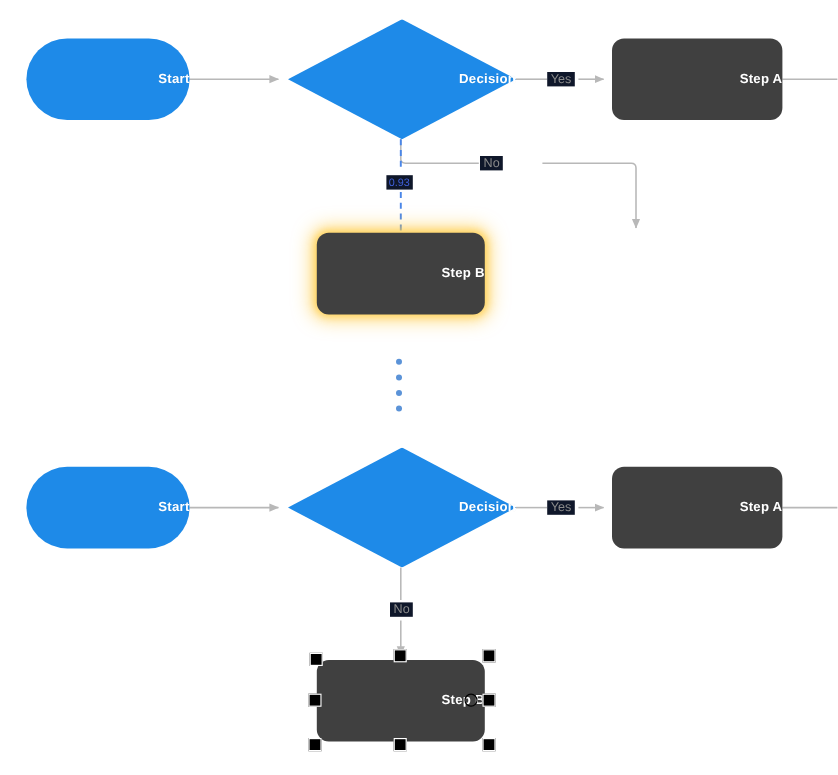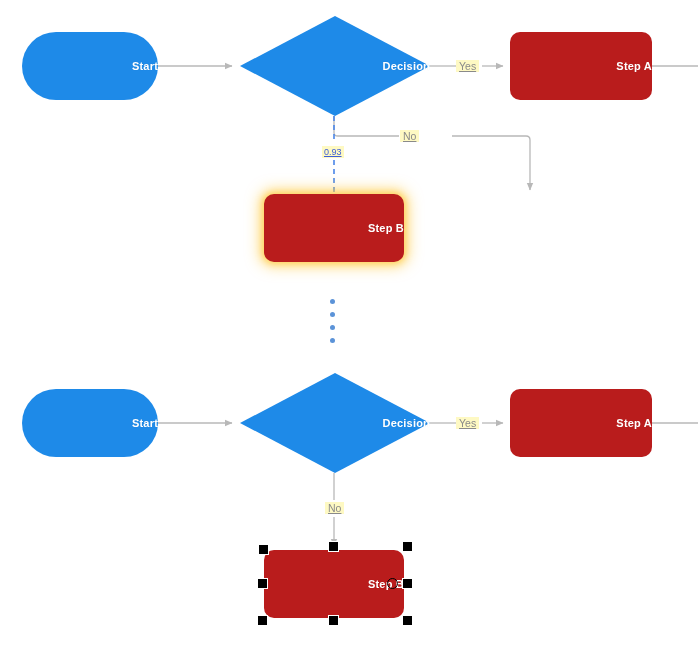--- a/index.html
+++ b/index.html
@@ -45,21 +45,21 @@
     font-weight: bold;
     letter-spacing: .2px;
     text-shadow: 0 0 1px rgba(0,0,0,.10);
     user-select: none;
   }
   .node-terminator {
     background: #1e8ae8;
     border-radius: 34px;
   }
   .node-process {
-    background: #b91c1c;
+    background: #404040;
     border-radius: 10px;
   }
   .node-decision {
     background: transparent;
   }
   .node-decision .diamond-shape {
     position: absolute;
     left: 0; top: 0;
     width: 100%;
     height: 100%;
@@ -71,26 +71,25 @@
     z-index: 2;
   }
   .node-highlight {
     box-shadow: 0 0 14px 5px rgba(255, 196, 46, 0.55),
                 0 0 6px 2px rgba(255, 214, 102, 0.75);
   }
   .edge-label {
     position: absolute;
     color: #8a8a8a;
     font-size: 10.5px;
-    background: #fef9c3;
+    background: #0f172a;
     padding: 0 3px;
     line-height: 12px;
     user-select: none;
     white-space: nowrap;
-    text-decoration: underline;
   }
   .edge-label.prob {
     color: #3f5fd8;
     font-size: 9px;
     padding: 0 2px;
   }
   .ellipsis-dots {
     position: absolute;
     display: flex;
     flex-direction: column;

